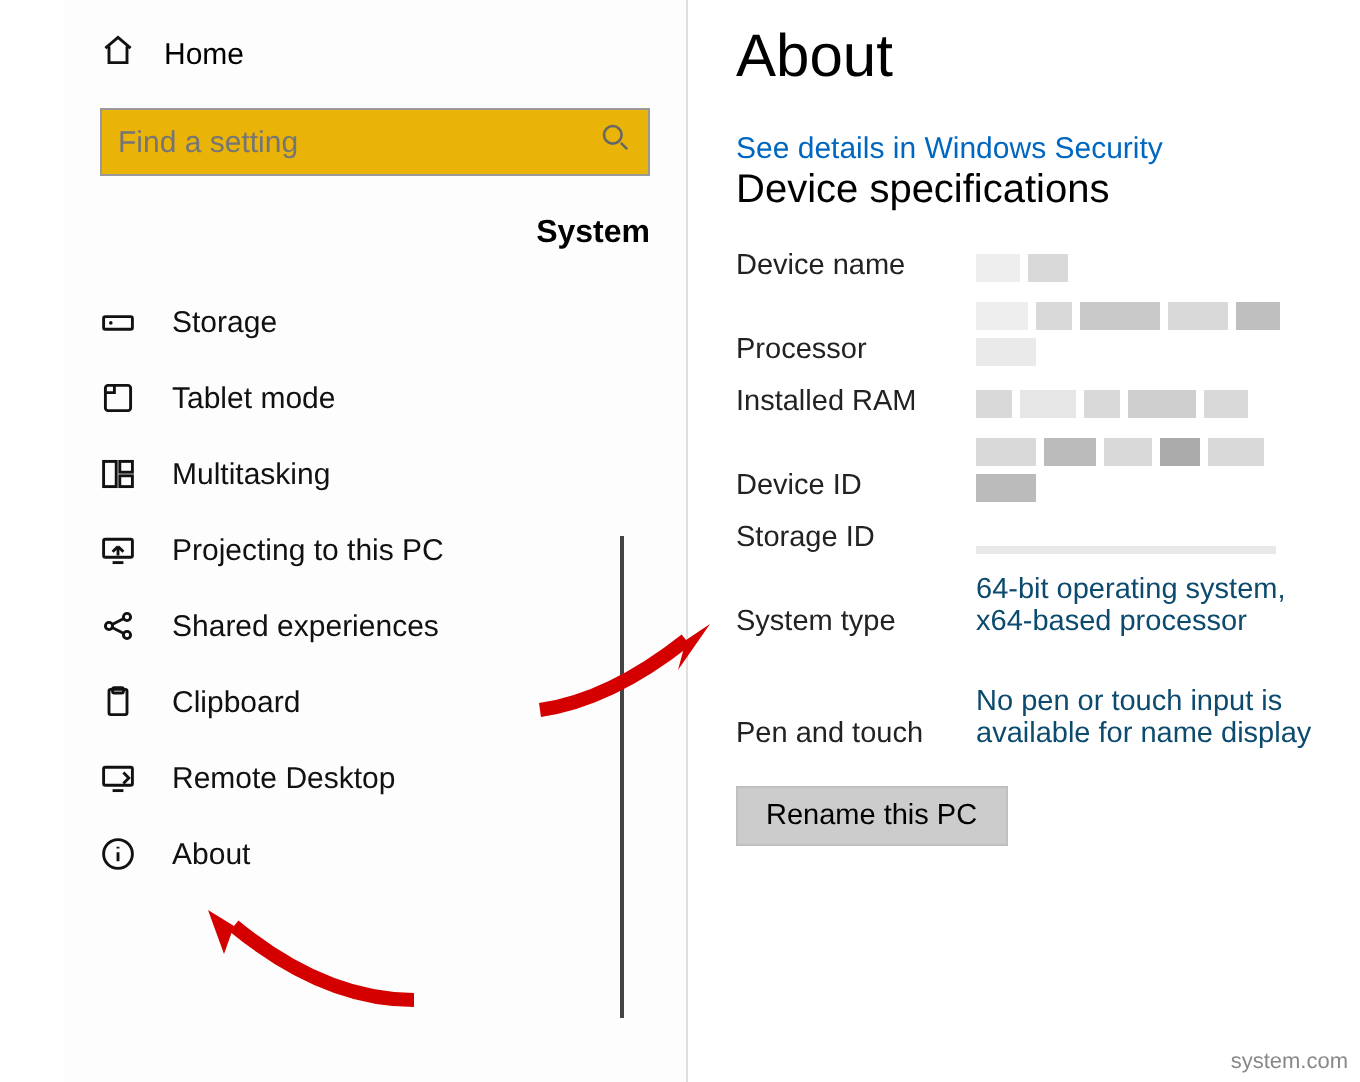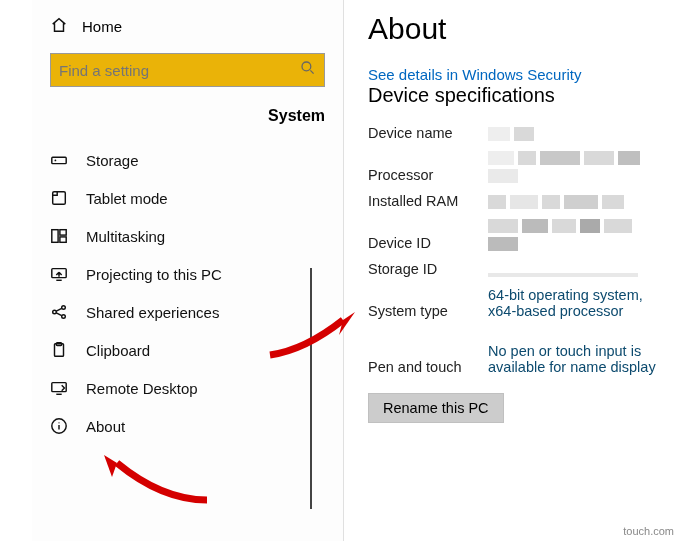--- a/index.html
+++ b/index.html
@@ -299,14 +299,14 @@
     <div class="rename-btn">Rename this PC</div>
   </div>
 
   <div class="arrow" style="left:265px; top:310px;">
     <svg width="90" height="50" viewBox="0 0 90 50">
       <path d="M5 45 Q40 40 78 10" stroke="#d40000" stroke-width="7" fill="none"></path>
       <path d="M78 10 L90 2 L74 25 Z" fill="#d40000"></path>
     </svg>
   </div>
 
-  <div class="watermark">touch.com</div>
+  <div class="watermark">system.com</div>
 </div>
 
 </body></html>

